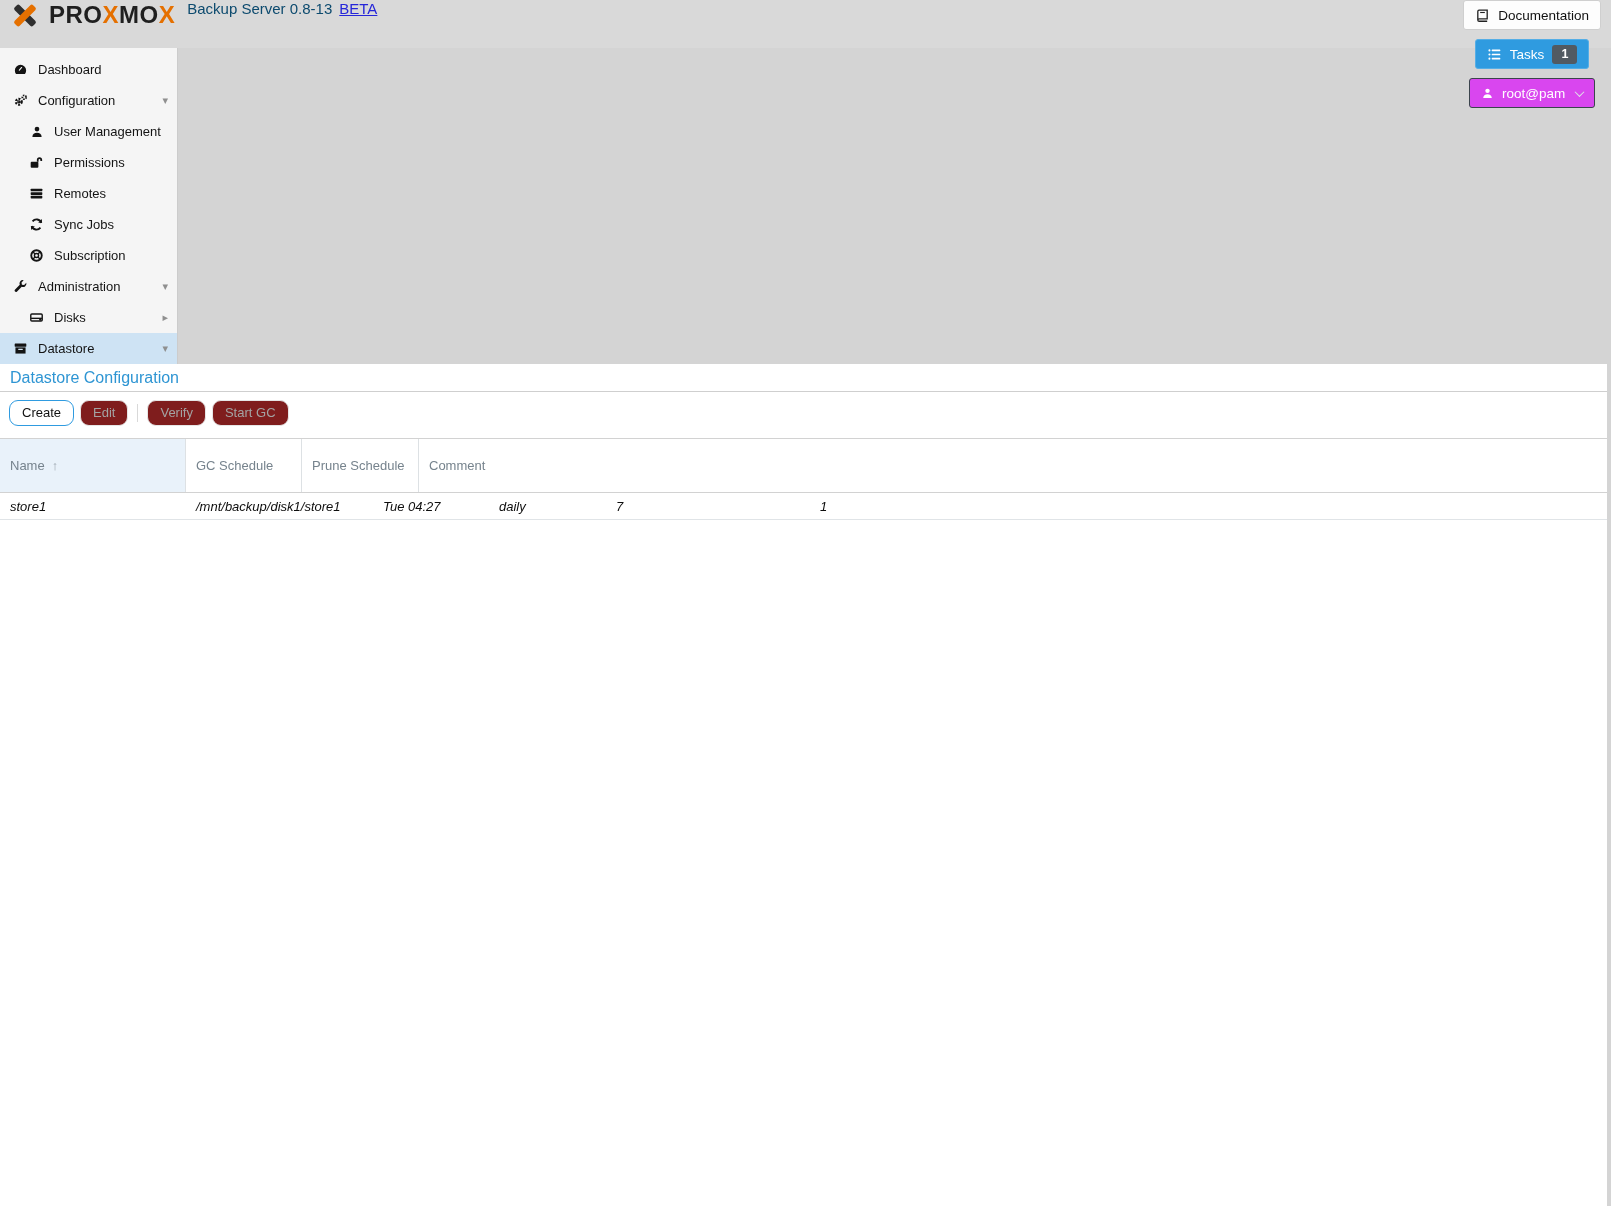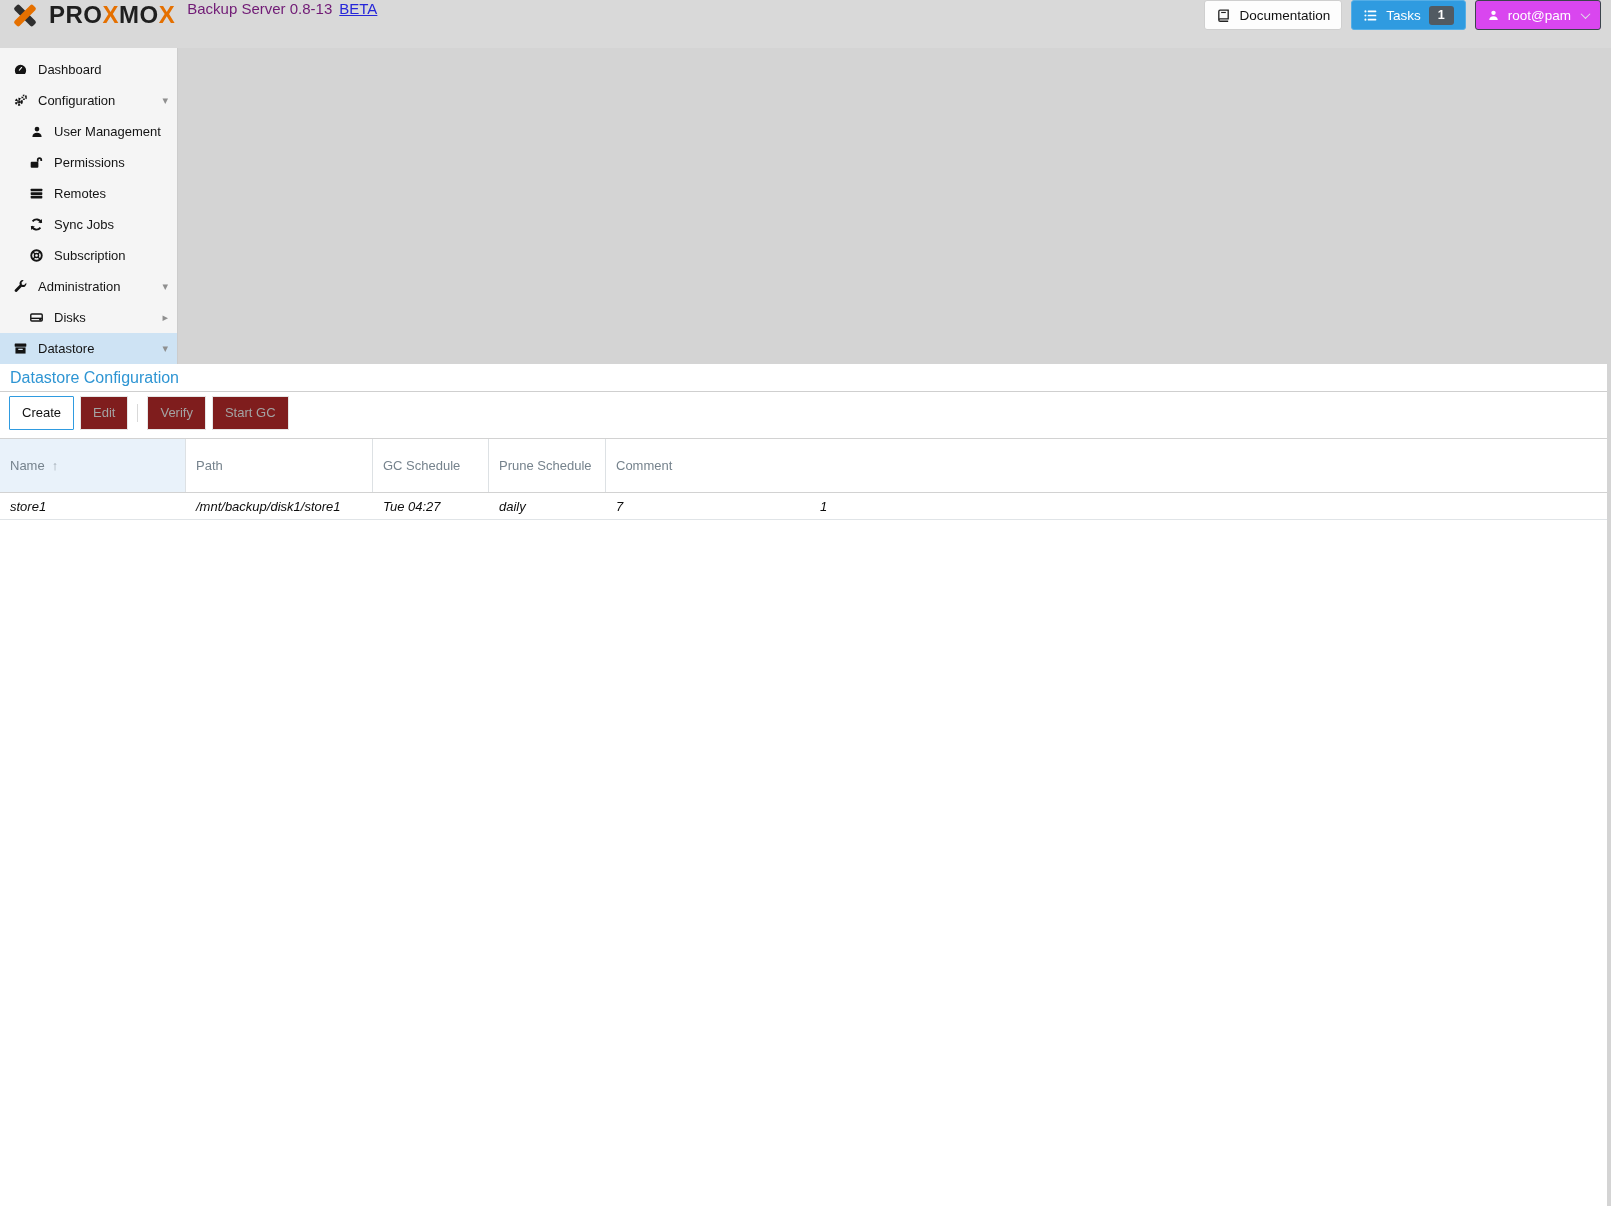--- a/index.html
+++ b/index.html
@@ -18,24 +18,24 @@
     display:flex; align-items:flex-start;
     padding:0 10px;
   }
   .logo { display:flex; align-items:center; gap:9px; }
   .xmark { position:relative; width:30px; height:30px; flex:0 0 auto; }
   .xmark .bar { position:absolute; left:2px; top:12px; width:26px; height:7px; border-radius:2px; }
   .xmark .bar-dark   { background:#2f2f2f; transform:rotate(45deg); }
   .xmark .bar-orange { background:#e57000; transform:rotate(-45deg); }
   .wordmark { font-size:24px; font-weight:bold; letter-spacing:.5px; color:#1f1f1f; white-space:nowrap; }
   .wordmark .orange { color:#e57000; }
-  .product-line { margin-left:12px; font-size:15px; color:#701a75; white-space:nowrap; }
+  .product-line { margin-left:12px; font-size:15px; color:#0c4a6e; white-space:nowrap; }
   .beta-link { margin-left:7px; font-size:15px; color:#2626d9; text-decoration:underline; cursor:pointer; }
 
-  .header-right { margin-left:auto; display:flex; align-items:center; gap:9px; }
+  .header-right { margin-left:auto; display:flex; align-items:center; gap:9px;flex-direction:column; }
   .hbtn {
     height:30px; display:flex; align-items:center; gap:8px;
     padding:0 11px; border-radius:3px; font-size:13.5px; cursor:pointer;
     border:1px solid transparent; white-space:nowrap;
   }
   .hbtn-doc   { background:#fdfdfd; border-color:#cfcfcf; color:#111; }
   .hbtn-tasks { background:#2f9be0; border-color:#55aee6; color:#fff; }
   .hbtn-user  { background:#d946ef; border-color:#3b444c; color:#fff; }
   .tasks-badge {
     background:#515a62; color:#fff; border-radius:3px;
@@ -66,21 +66,21 @@
   .side-chevron { margin-right:9px; color:#8f8f8f; font-size:11px; }
 
   
   .main-panel { flex:1; background:#fff; margin-right:4px; display:flex; flex-direction:column; }
   .panel-title {
     height:28px; line-height:28px; padding-left:10px;
     color:#2e95d3; font-size:16px; border-bottom:1px solid #cfcfcf;
   }
   .toolbar { height:41px; display:flex; align-items:center; gap:6px; padding:0 9px; }
   .tbtn {
-    height:26px; padding:16px 12px; border-radius:1px; font-size:13px;
+    height:26px; padding:8px 12px; border-radius:9px; font-size:13px;
     display:flex; align-items:center; cursor:pointer;
   }
   .tbtn-primary { background:#fff; border:1px solid #2f9be0; color:#111; }
   .tbtn-disabled { background:#7f1d1d; border:1px solid #e6e6e6; color:#a3a3a3; cursor:default; }
   .tb-sep { width:1px; height:18px; background:#d9d9d9; margin:0 3px; }
 
   
   .grid { margin-top:5px; }
   .grid-head {
     display:flex; height:55px;
@@ -297,23 +297,20 @@
       <span class="tb-sep"></span>
       <button class="tbtn tbtn-disabled">Verify</button>
       <button class="tbtn tbtn-disabled">Start GC</button>
     </div>
 
     <div class="grid">
       <div class="grid-head">
         <div class="hcell c-name">
           <span>Name</span>
           <span class="sort-arrow">↑</span>
-        </div>
-        <div class="hcell c-path">
-          <span>Path</span>
         </div>
         <div class="hcell c-gc">
           <span>GC Schedule</span>
         </div>
         <div class="hcell c-prune">
           <span>Prune Schedule</span>
         </div>
 
 
         <div class="hcell c-comment">

